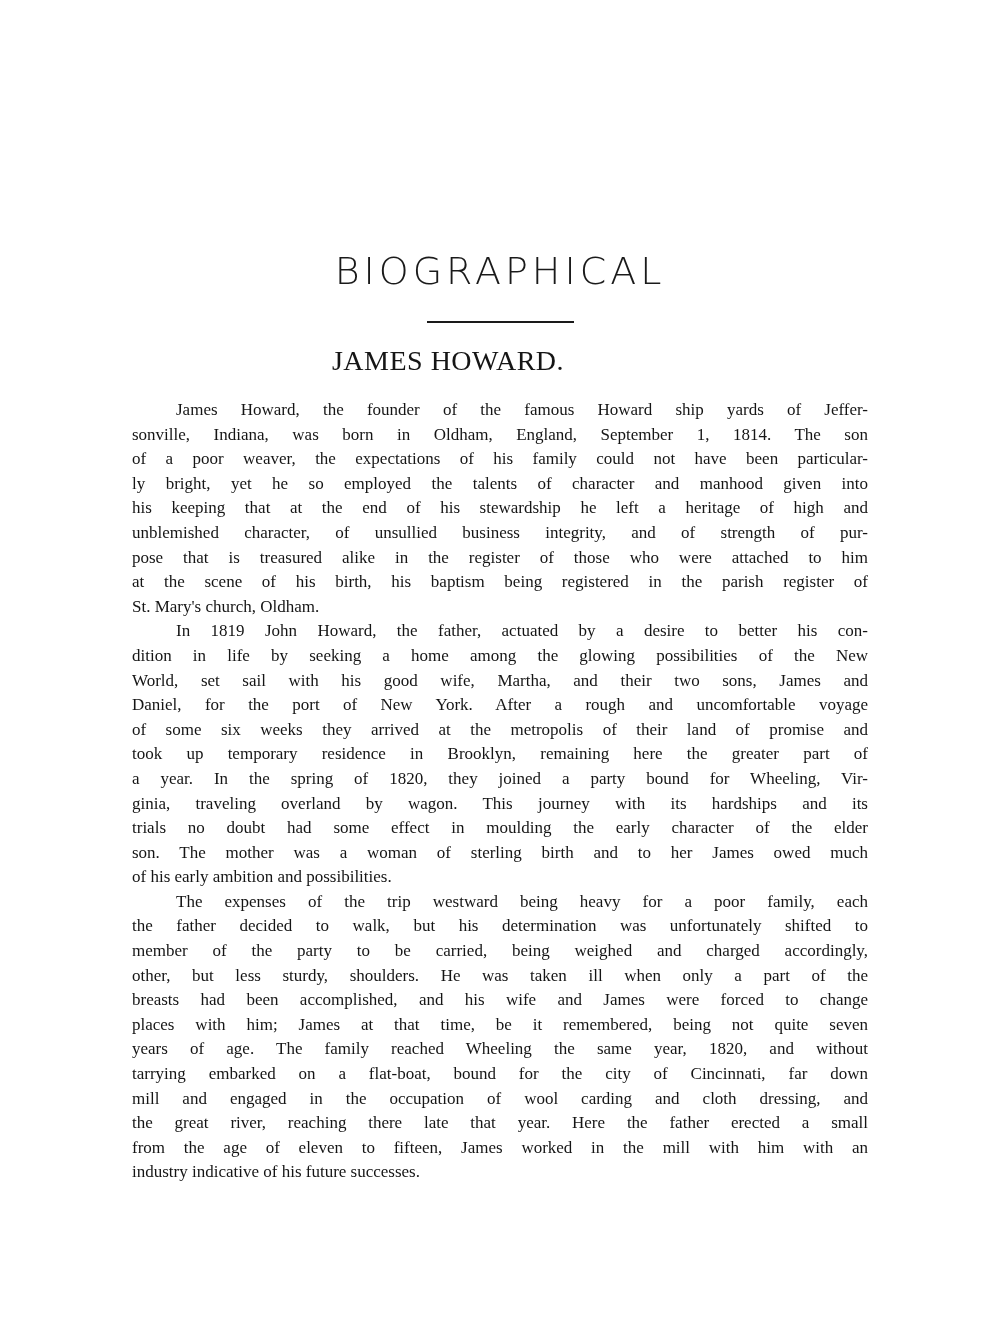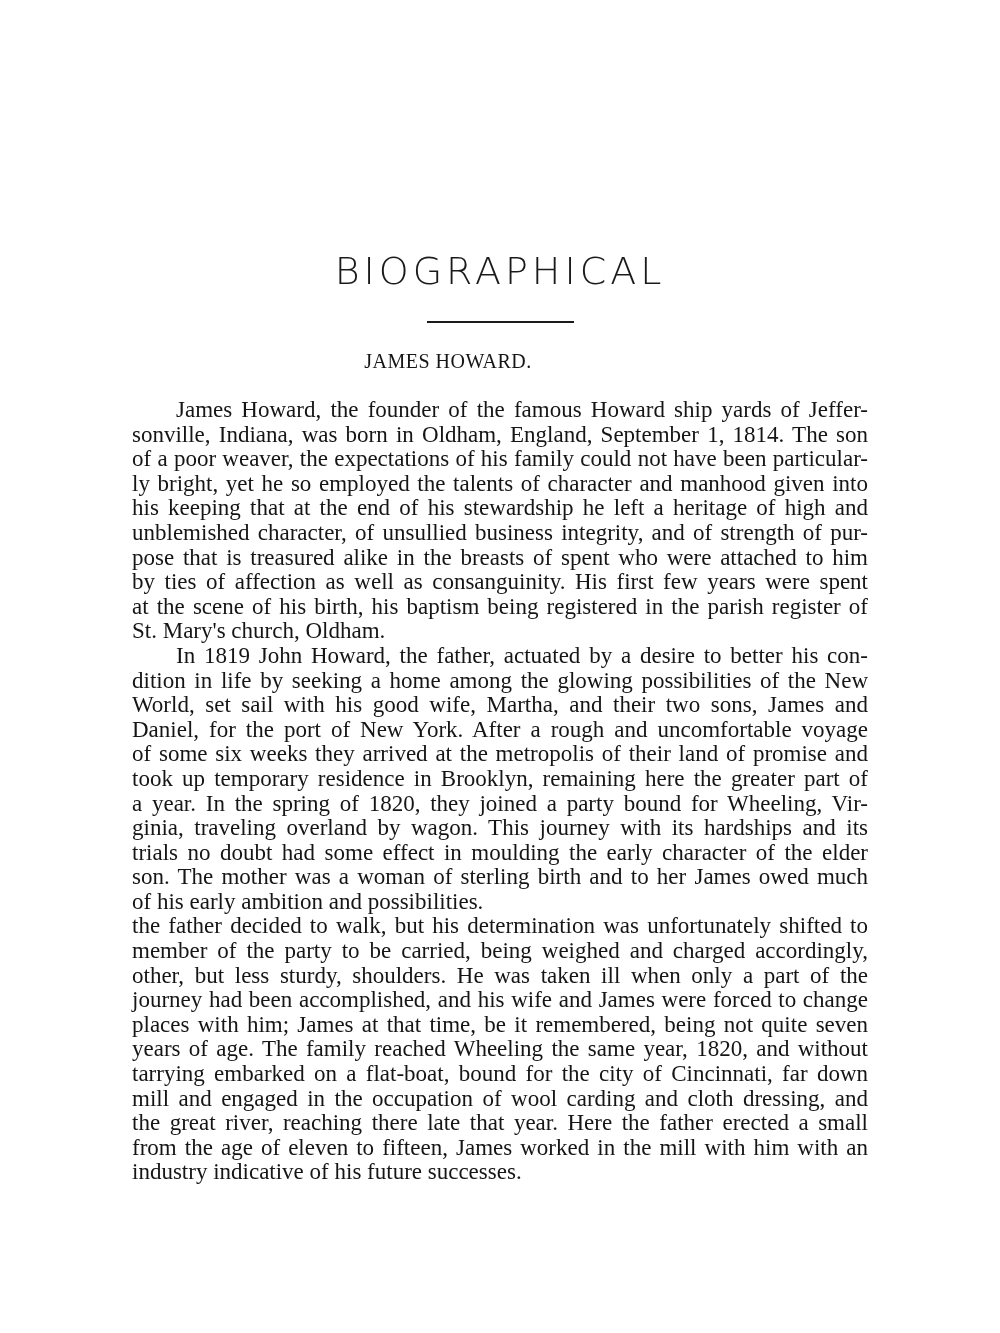--- a/index.html
+++ b/index.html
@@ -42,36 +42,36 @@
       width: 147px;
       height: 2px;
       background: #1a1a1a;
     }
     .subject-heading {
       position: absolute;
       left: 0;
       width: 896px;
       top: 346px;
       text-align: center;
-      font-size: 20px;
+      font-size: 28px;
       letter-spacing: 0.5px;
       line-height: 30px;
       color: #151515;
     }
     .body-text {
       position: absolute;
       left: 132px;
       top: 398px;
       width: 736px;
     }
     .line {
       display: block;
       height: 24.6px;
       line-height: 24.6px;
-      font-size: 23px;
+      font-size: 17px;
       text-align: justify;
       text-align-last: justify;
       white-space: nowrap;
       overflow: visible;
     }
     .line.indent {
       padding-left: 44px;
     }
     .line.last {
       text-align-last: left;
@@ -87,45 +87,45 @@
 
   <div class="body-text">
 
     <div>
       <span class="line indent">James Howard, the founder of the famous Howard ship yards of Jeffer-</span>
       <span class="line">sonville, Indiana, was born in Oldham, England, September 1, 1814.  The son</span>
       <span class="line">of a poor weaver, the expectations of his family could not have been particular-</span>
       <span class="line">ly bright, yet he so employed the talents of character and manhood given into</span>
       <span class="line">his keeping that at the end of his stewardship he left a heritage of high and</span>
       <span class="line">unblemished character, of unsullied business integrity, and of strength of pur-</span>
-      <span class="line">pose that is treasured alike in the breasts of spent who were attached to him</span>
-      <span class="line">by ties of affection as well as consanguinity.  His first few years were spent</span>
+      <span class="line">pose that is treasured alike in the register of those who were attached to him</span>
       <span class="line">at the scene of his birth, his baptism being registered in the parish register of</span>
       <span class="line last">St. Mary's church, Oldham.</span>
     </div>
 
     <div>
       <span class="line indent">In 1819 John Howard, the father, actuated by a desire to better his con-</span>
       <span class="line">dition in life by seeking a home among the glowing possibilities of the New</span>
       <span class="line">World, set sail with his good wife, Martha, and their two sons, James and</span>
       <span class="line">Daniel, for the port of New York.  After a rough and uncomfortable voyage</span>
       <span class="line">of some six weeks they arrived at the metropolis of their land of promise and</span>
       <span class="line">took up temporary residence in Brooklyn, remaining here the greater part of</span>
       <span class="line">a year.  In the spring of 1820, they joined a party bound for Wheeling, Vir-</span>
       <span class="line">ginia, traveling overland by wagon.  This journey with its hardships and its</span>
       <span class="line">trials no doubt had some effect in moulding the early character of the elder</span>
       <span class="line">son.  The mother was a woman of sterling birth and to her James owed much</span>
       <span class="line last">of his early ambition and possibilities.</span>
     </div>
 
     <div>
+      <span class="line indent">The expenses of the trip westward being heavy for a poor family, each</span>
       <span class="line">the father decided to walk, but his determination was unfortunately shifted to</span>
       <span class="line">member of the party to be carried, being weighed and charged accordingly,</span>
       <span class="line">other, but less sturdy, shoulders.  He was taken ill when only a part of the</span>
-      <span class="line">journey had been accomplished, and his wife and James were forced to change</span>
+      <span class="line">breasts had been accomplished, and his wife and James were forced to change</span>
       <span class="line">places with him; James at that time, be it remembered, being not quite seven</span>
       <span class="line">years of age.  The family reached Wheeling the same year, 1820, and without</span>
       <span class="line">tarrying embarked on a flat-boat, bound for the city of Cincinnati, far down</span>
       <span class="line">mill and engaged in the occupation of wool carding and cloth dressing, and</span>
       <span class="line">the great river, reaching there late that year.  Here the father erected a small</span>
       <span class="line">from the age of eleven to fifteen, James worked in the mill with him with an</span>
       <span class="line last">industry indicative of his future successes.</span>
     </div>
   </div>
 </div>

